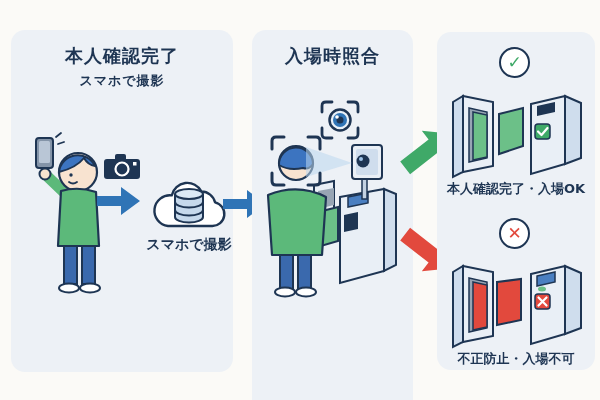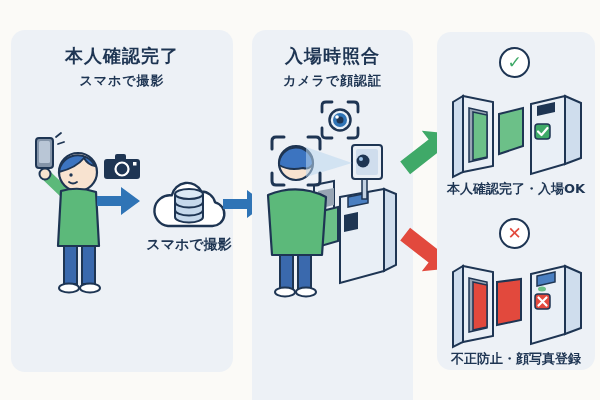--- a/index.html
+++ b/index.html
@@ -98,21 +98,20 @@
 
     <div class="caption" style="left:123px;top:206px;width:110px;font-size:14px;">スマホで撮影</div>
   </section>
 
   <svg class="abs" style="left:222px;top:189px;" width="46" height="30" viewBox="0 0 44 30">
     <polygon points="0,10 24,10 24,1 43,15 24,29 24,20 0,20" class="f-blue"></polygon>
   </svg>
 
   <section class="panel" style="left:252px;top:30px;width:161px;height:396px;">
     <div class="title" style="top:14px;">入場時照合</div>
-    <div class="subtitle" style="top:42px;">カメラで顔認証</div>
 
     <svg class="abs" style="left:66px;top:68px;" width="44" height="44" viewBox="0 0 44 44">
       <path d="M4,14 V8 Q4,4 8,4 H14 M30,4 H36 Q40,4 40,8 V14 M40,30 V36 Q40,40 36,40 H30 M14,40 H8 Q4,40 4,36 V30" fill="none" class="s-navy" stroke-width="2.8" stroke-linecap="round"></path>
       <circle cx="22" cy="22" r="10.5" fill="#e8f0f8" class="s-navy" stroke-width="2.5"></circle>
       <circle cx="22" cy="22" r="7" class="f-blue"></circle>
       <circle cx="22" cy="22" r="3.5" class="f-navy"></circle>
       <circle cx="19" cy="19" r="1.8" fill="#fff"></circle>
     </svg>
 
     <svg class="abs" style="left:4px;top:103px;" width="158" height="170" viewBox="0 0 158 170">
@@ -191,16 +190,16 @@
       <polygon points="28,34 42,37 42,79 28,82" class="f-red s-navy" stroke-width="1.5"></polygon>
       <polygon points="52,34 76,31 76,72 52,77" class="f-red s-navy" stroke-width="2"></polygon>
       <polygon points="120,18 136,25 136,80 120,86" class="f-mside s-navy" stroke-width="2"></polygon>
       <polygon points="86,26 120,18 120,86 86,96" class="f-machine s-navy" stroke-width="2"></polygon>
       <polygon points="92,28 110,24 110,34 92,38" fill="#4a7fc1" class="s-navy" stroke-width="1.5"></polygon>
       <ellipse cx="97" cy="41" rx="4" ry="2.5" class="f-flap"></ellipse>
       <rect x="90" y="46" width="15" height="15" rx="3" class="f-red s-navy" stroke-width="1.5"></rect>
       <path d="M93.5,49.5 l8,8 M101.5,49.5 l-8,8" stroke="#fff" stroke-width="2.2" fill="none" stroke-linecap="round"></path>
     </svg>
 
-    <div class="caption" style="left:0;top:318px;width:158px;font-size:13px;">不正防止・顔写真登録</div>
+    <div class="caption" style="left:0;top:318px;width:158px;font-size:13px;">不正防止・入場不可</div>
   </section>
 
 </div>
 
 </body></html>

